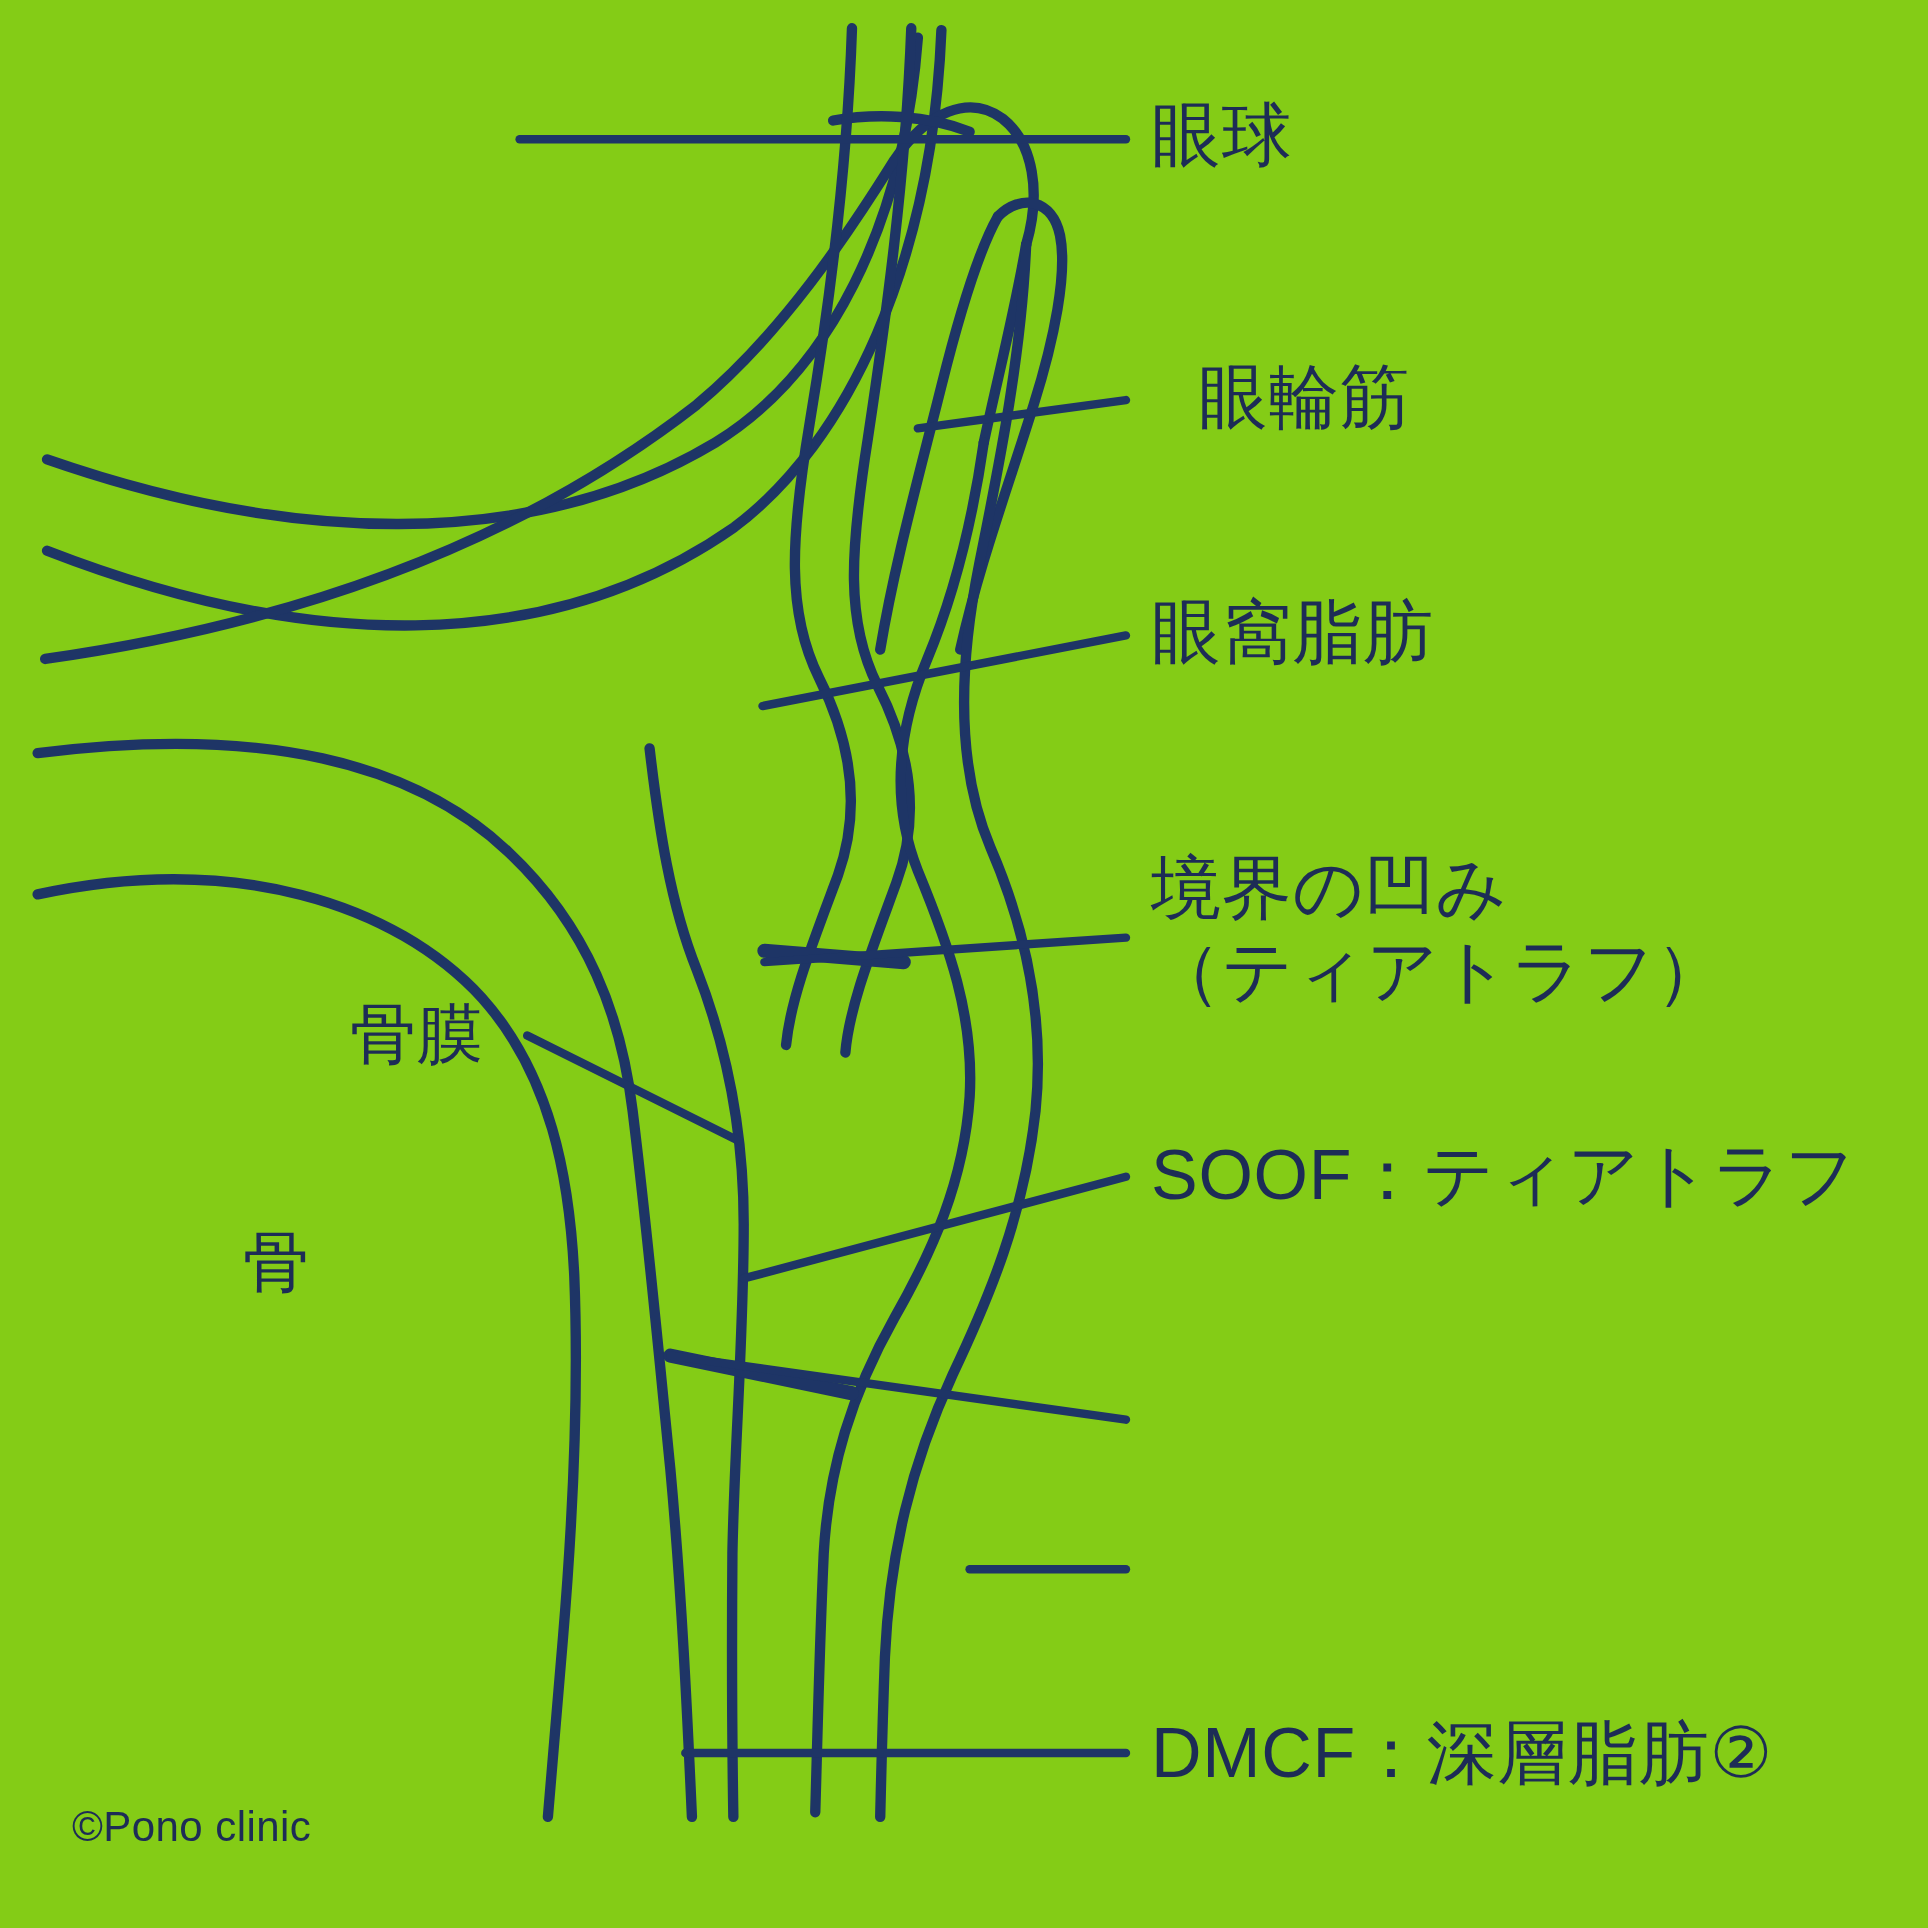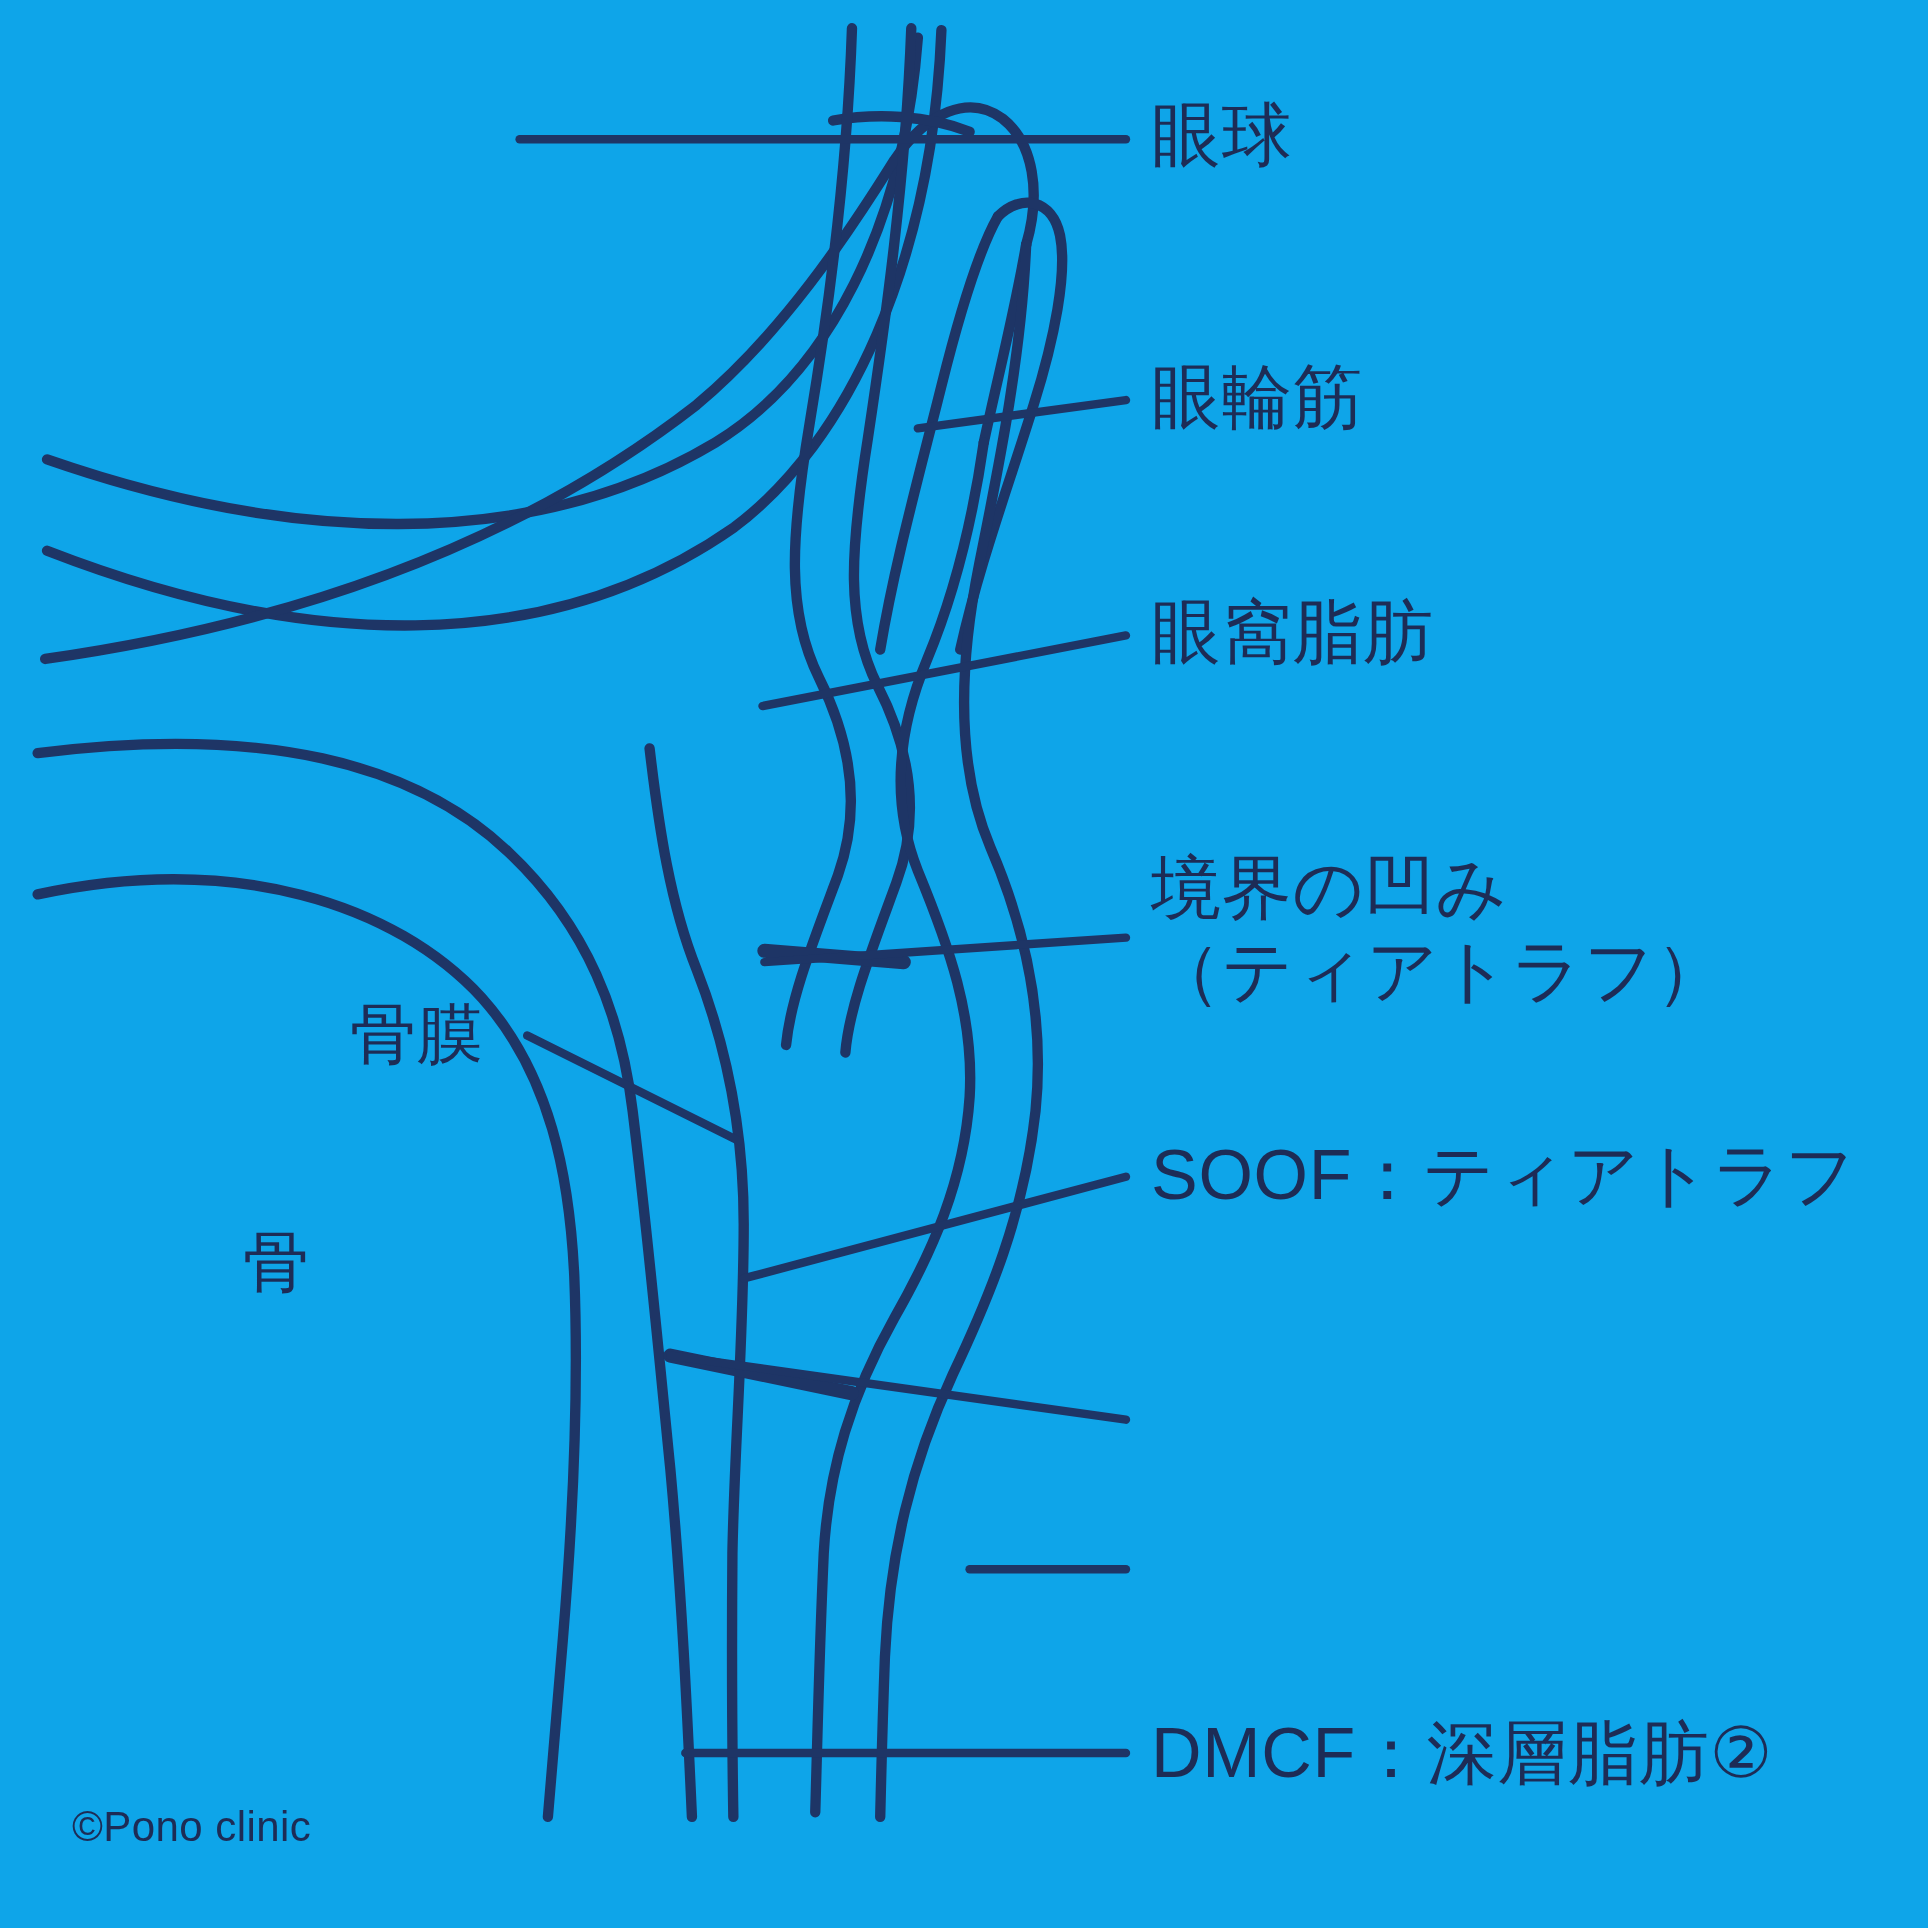--- a/index.html
+++ b/index.html
@@ -41,21 +41,21 @@
     font-family: "Liberation Sans", "DejaVu Sans", sans-serif;
     font-weight: 400;
     letter-spacing: 0.01em;
     white-space: nowrap;
     margin-top: 8px;
   }
 </style>
 </head>
 <body>
 
-<div id="canvas" style="background: #0ea5e9;">
+<div id="canvas" style="background: #84cc16;">
 
   <svg id="diagram-svg" viewBox="0 0 2048 2048">
     <g fill="none" stroke="#1e3566" stroke-width="11" stroke-linecap="round" stroke-linejoin="round">
 
       <path d="M 50,488 C 300,575 560,590 760,470 C 880,396 960,240 975,40"></path>
 
       <path d="M 50,585 C 320,690 580,700 780,560 C 900,470 990,280 1000,32"></path>
 
       <path d="M 48,700 C 330,660 560,570 740,430 C 830,355 900,250 950,170 C 985,118 1030,100 1065,126 C 1098,152 1106,205 1090,260"></path>
 
@@ -93,21 +93,21 @@
       <path d="M 1030,1667 L 1196,1667" stroke-width="9"></path>
       <path d="M 728,1862 L 1196,1862" stroke-width="9"></path>
 
       <path d="M 560,1100 L 785,1212" stroke-width="9"></path>
 
     </g>
   </svg>
 
   <div class="label label-right" style="left: 1151px; top: 94px; color: rgb(29, 44, 86);">眼球</div>
 
-  <div class="label label-right" style="left: 1151px; top: 356px; color: rgb(29, 44, 86);">眼輪筋</div>
+  <div class="label label-right" style="left: 1198px; top: 356px; color: rgb(29, 44, 86);">眼輪筋</div>
 
   <div class="label label-right" style="left: 1151px; top: 591px; color: rgb(29, 44, 86);">眼窩脂肪</div>
 
   <div class="label label-two-line" style="left: 1151px; top: 847px; color: rgb(29, 44, 86);">
     <div>境界の凹み</div>
     <div>（ティアトラフ）</div>
   </div>
 
   <div class="label label-right" style="left: 1151px; top: 1134px; color: rgb(29, 44, 86);">SOOF：ティアトラフ</div>
 

